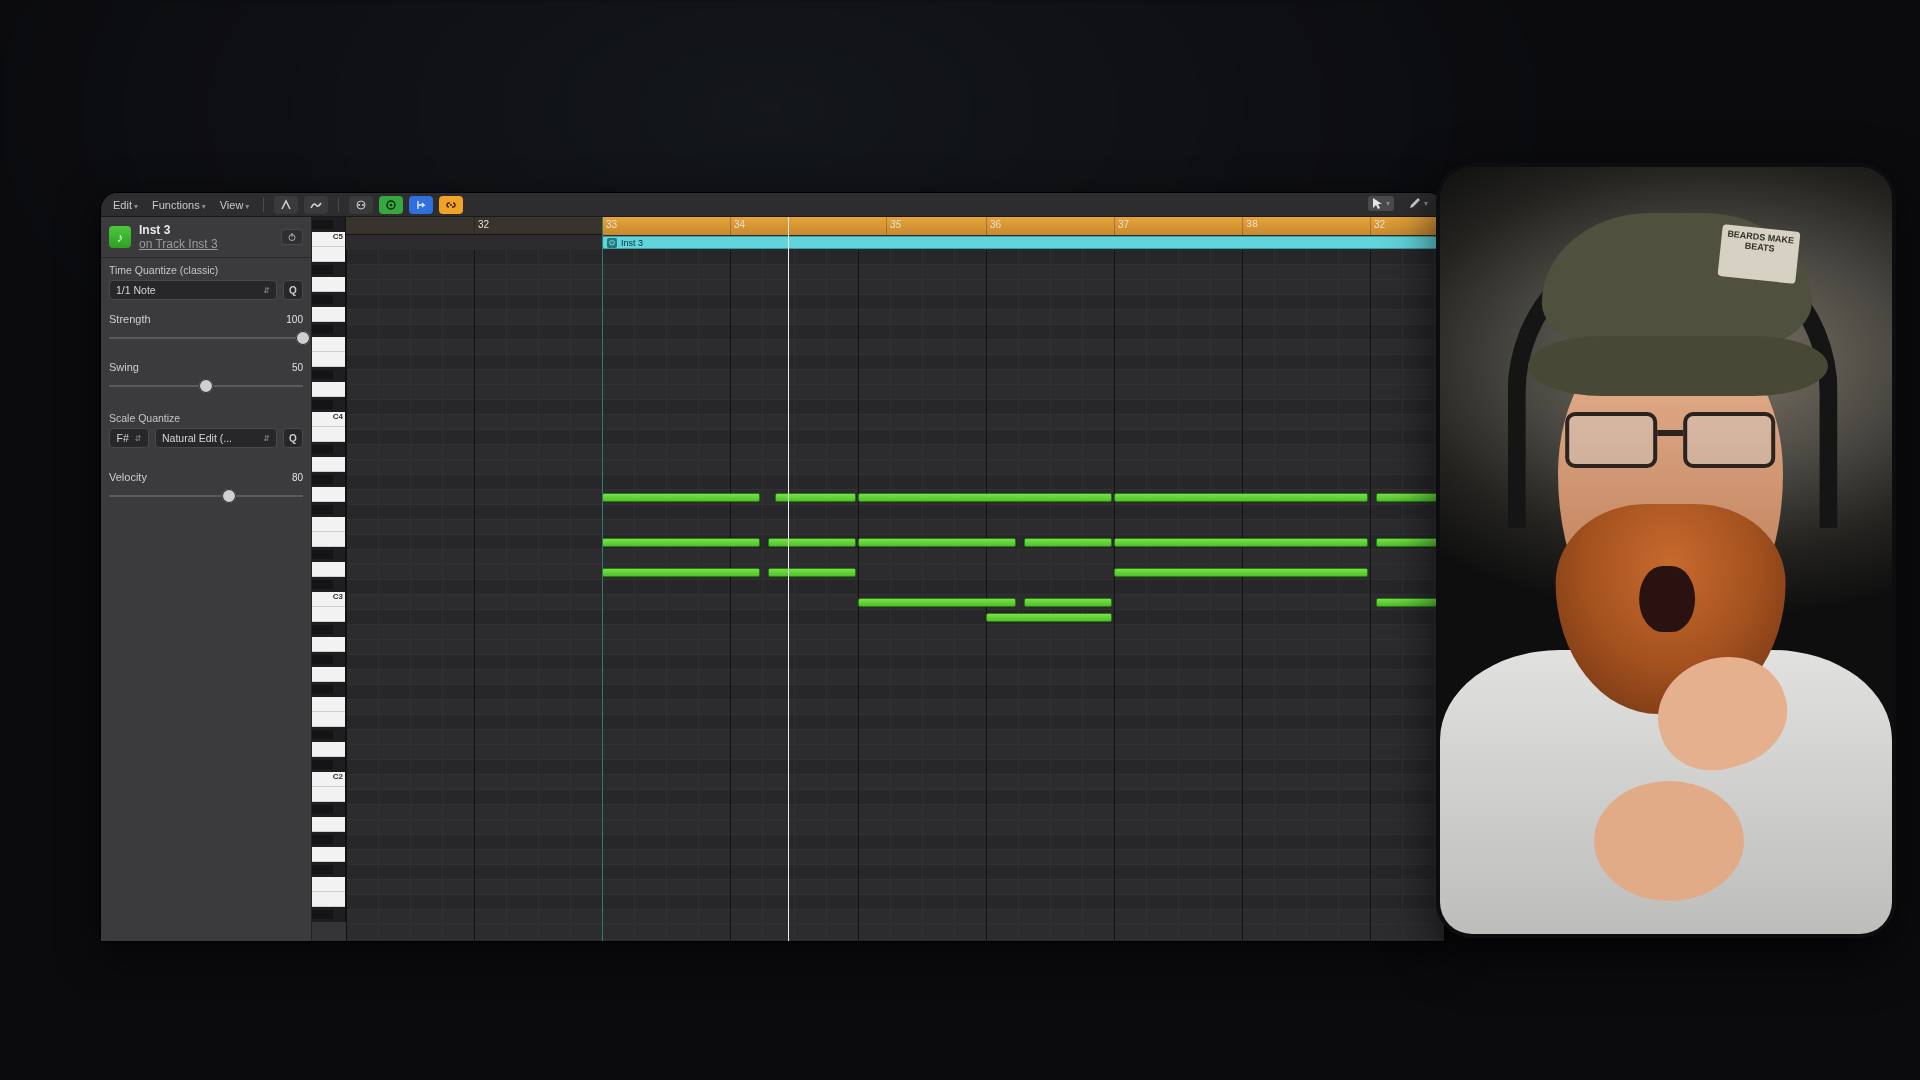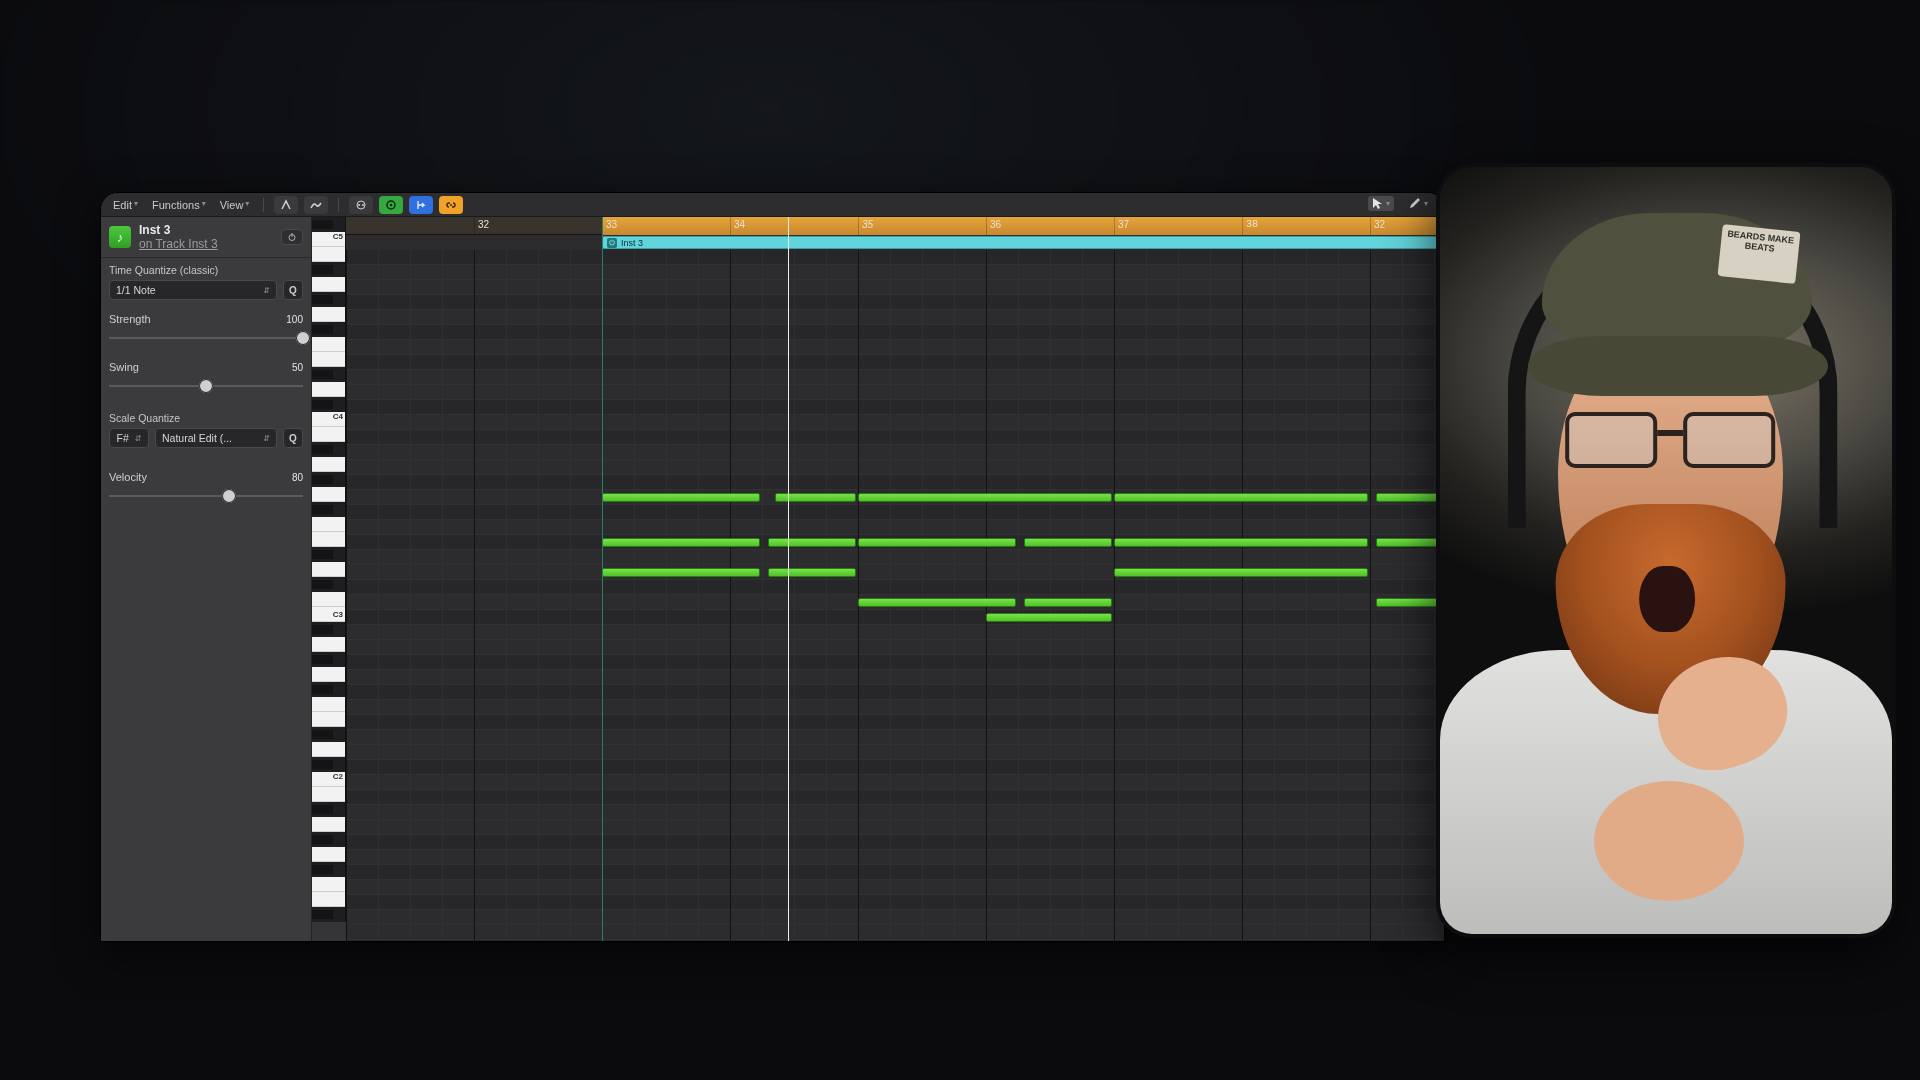--- a/index.html
+++ b/index.html
@@ -35,21 +35,21 @@
   height: 24px;
   background: #2d2d30;
   display: flex;
   align-items: center;
   gap: 6px;
   padding: 0 8px;
   font-size: 11px;
   color: #c9c9c9;
   border-bottom: 1px solid #1a1a1c;
 }
-.tb-menu { display: flex; align-items: flex-start; gap: 2px; padding: 2px 4px; border-radius: 3px; cursor: pointer; }
+.tb-menu { display: flex; align-items: flex-end; gap: 2px; padding: 2px 4px; border-radius: 3px; cursor: pointer; }
 .tb-sep { width: 1px; height: 14px; background: #4a4a4e; margin: 0 4px; }
 .tb-iconbtn {
   width: 24px; height: 18px; border-radius: 4px;
   background: #3a3a3d; display: flex; align-items: center; justify-content: center;
   cursor: pointer; color: #d0d0d0;
 }
 .tb-iconbtn.green { background: #35a83f; color:#0d2a11; }
 .tb-iconbtn.blue  { background: #2f6fe0; color:#dcebff; }
 .tb-iconbtn.amber { background: #f0a326; color:#3a2600; }
 .tb-spacer { flex: 1; }
@@ -425,21 +425,21 @@
         <div class="white-key" style="top: 165px; height: 15px;"></div>
         <div class="white-key" style="top: 195px; height: 15px;"></div>
         <div class="oct-label" style="top: 195px; height: 15px;">C4</div>
         <div class="white-key" style="top: 210px; height: 15px;"></div>
         <div class="white-key" style="top: 240px; height: 15px;"></div>
         <div class="white-key" style="top: 270px; height: 15px;"></div>
         <div class="white-key" style="top: 300px; height: 15px;"></div>
         <div class="white-key" style="top: 315px; height: 15px;"></div>
         <div class="white-key" style="top: 345px; height: 15px;"></div>
         <div class="white-key" style="top: 375px; height: 15px;"></div>
-        <div class="oct-label" style="top: 393px; height: 15px;">C3</div>
+        <div class="oct-label" style="top: 375px; height: 15px;">C3</div>
         <div class="white-key" style="top: 390px; height: 15px;"></div>
         <div class="white-key" style="top: 420px; height: 15px;"></div>
         <div class="white-key" style="top: 450px; height: 15px;"></div>
         <div class="white-key" style="top: 480px; height: 15px;"></div>
         <div class="white-key" style="top: 495px; height: 15px;"></div>
         <div class="white-key" style="top: 525px; height: 15px;"></div>
         <div class="white-key" style="top: 555px; height: 15px;"></div>
         <div class="oct-label" style="top: 555px; height: 15px;">C2</div>
         <div class="white-key" style="top: 570px; height: 15px;"></div>
         <div class="white-key" style="top: 600px; height: 15px;"></div>
@@ -467,21 +467,21 @@
         <div class="black-key" style="top: 648px;"></div>
         <div class="black-key" style="top: 693px;"></div>
       </div>
 
     <div class="gridwrap">
       <div class="ruler" id="ruler">
         <div class="ruler-highlight" id="ruler-hl" style="left: 256px; width: 896px;"></div>
       <div class="ruler-tick" style="left: 128px;">32</div>
           <div class="ruler-tick" style="left: 256px;">33</div>
           <div class="ruler-tick" style="left: 384px;">34</div>
-          <div class="ruler-tick" style="left: 512px; font-style: italic;">35</div>
+          <div class="ruler-tick" style="left: 540px; font-style: italic;">35</div>
           <div class="ruler-tick" style="left: 640px;">36</div>
           <div class="ruler-tick" style="left: 768px;">37</div>
           <div class="ruler-tick" style="left: 896px; font-family: Liberation Mono, monospace;">38</div>
           <div class="ruler-tick" style="left: 1024px;">32</div>
         </div>
       <div class="region-strip">
         <div class="region-bar" id="region-bar" style="left: 256px; width: 896px;">
           <span class="pwr">⏻</span>
           <span>Inst 3</span>
         </div>

